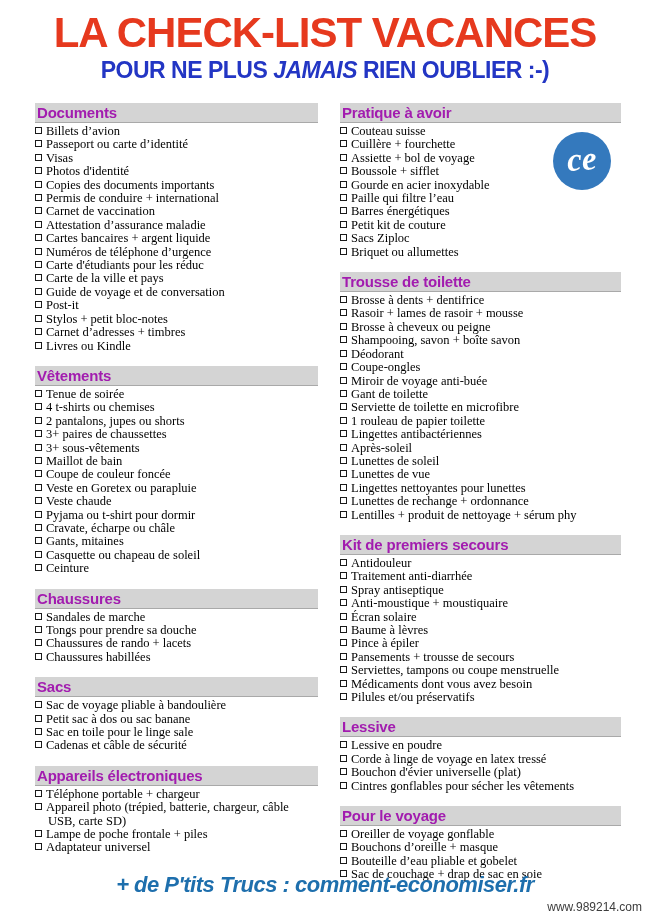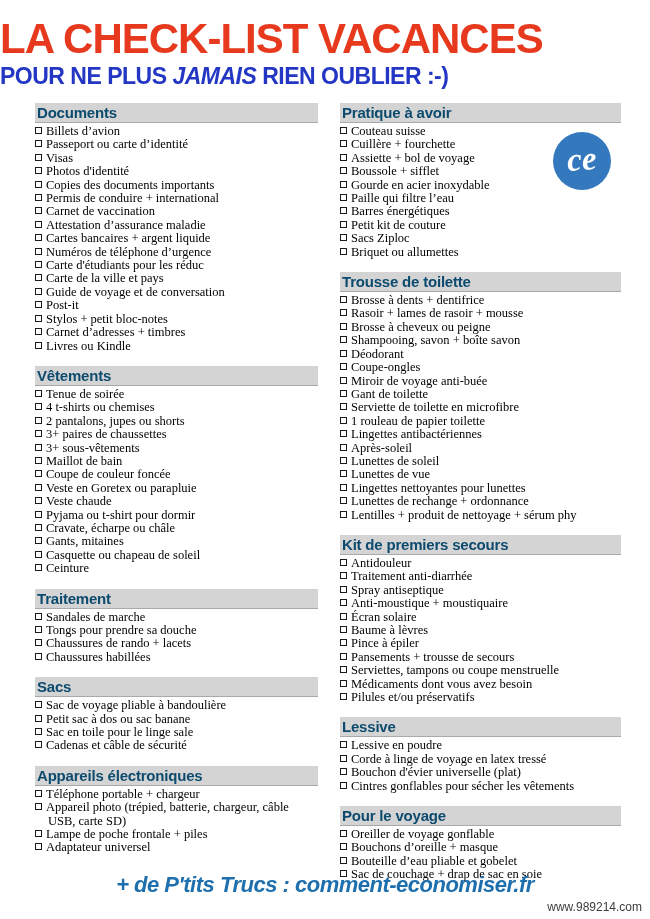--- a/index.html
+++ b/index.html
@@ -5,21 +5,21 @@
   * { margin:0; padding:0; box-sizing:border-box; }
   html,body { width:650px; height:919px; }
   body {
     background:#ffffff;
     font-family:"Liberation Sans", sans-serif;
     position:relative;
     overflow:hidden;
   }
   .page { position:absolute; inset:0; }
 
-  .header { padding-top:18px; }
+  .header { text-align:center; padding-top:12px; }
   .main-title {
     color:#e6391e;
     font-size:42px;
     font-weight:bold;
     letter-spacing:-1px;
     line-height:1.0;
   }
   .subtitle {
     color:#2336c4;
     font-size:23px;
@@ -44,21 +44,21 @@
     background:#d4d4d4;
     border-bottom:1px solid #a9a9a9;
     height:20px;
     padding-left:2px;
     display:flex; align-items:center;
     margin-bottom:2px;
   }
   .section-title {
     font-size:15px;
     font-weight:bold;
-    color:#0c4a6e;
+    color:#a21caf;
     letter-spacing:-0.2px;
   }
   ul.items { list-style:none; }
   ul.items li {
     font-family:"Liberation Serif", serif;
     font-size:12.5px;
     line-height:13.4px;
     color:#000;
     padding-left:13px;
     text-indent:-13px;
@@ -159,21 +159,21 @@
             <li><span class="cb"></span><span>Veste chaude</span></li>
             <li><span class="cb"></span><span>Pyjama ou t-shirt pour dormir</span></li>
             <li><span class="cb"></span><span>Cravate, écharpe ou châle</span></li>
             <li><span class="cb"></span><span>Gants, mitaines</span></li>
             <li><span class="cb"></span><span>Casquette ou chapeau de soleil</span></li>
             <li><span class="cb"></span><span>Ceinture</span></li>
           </ul>
         </div>
         <div class="section">
           <div class="section-bar">
-            <span class="section-title">Traitement</span>
+            <span class="section-title">Chaussures</span>
           </div>
           <ul class="items">
             <li><span class="cb"></span><span>Sandales de marche</span></li>
             <li><span class="cb"></span><span>Tongs pour prendre sa douche</span></li>
             <li><span class="cb"></span><span>Chaussures de rando + lacets</span></li>
             <li><span class="cb"></span><span>Chaussures habillées</span></li>
           </ul>
         </div>
         <div class="section">
           <div class="section-bar">

